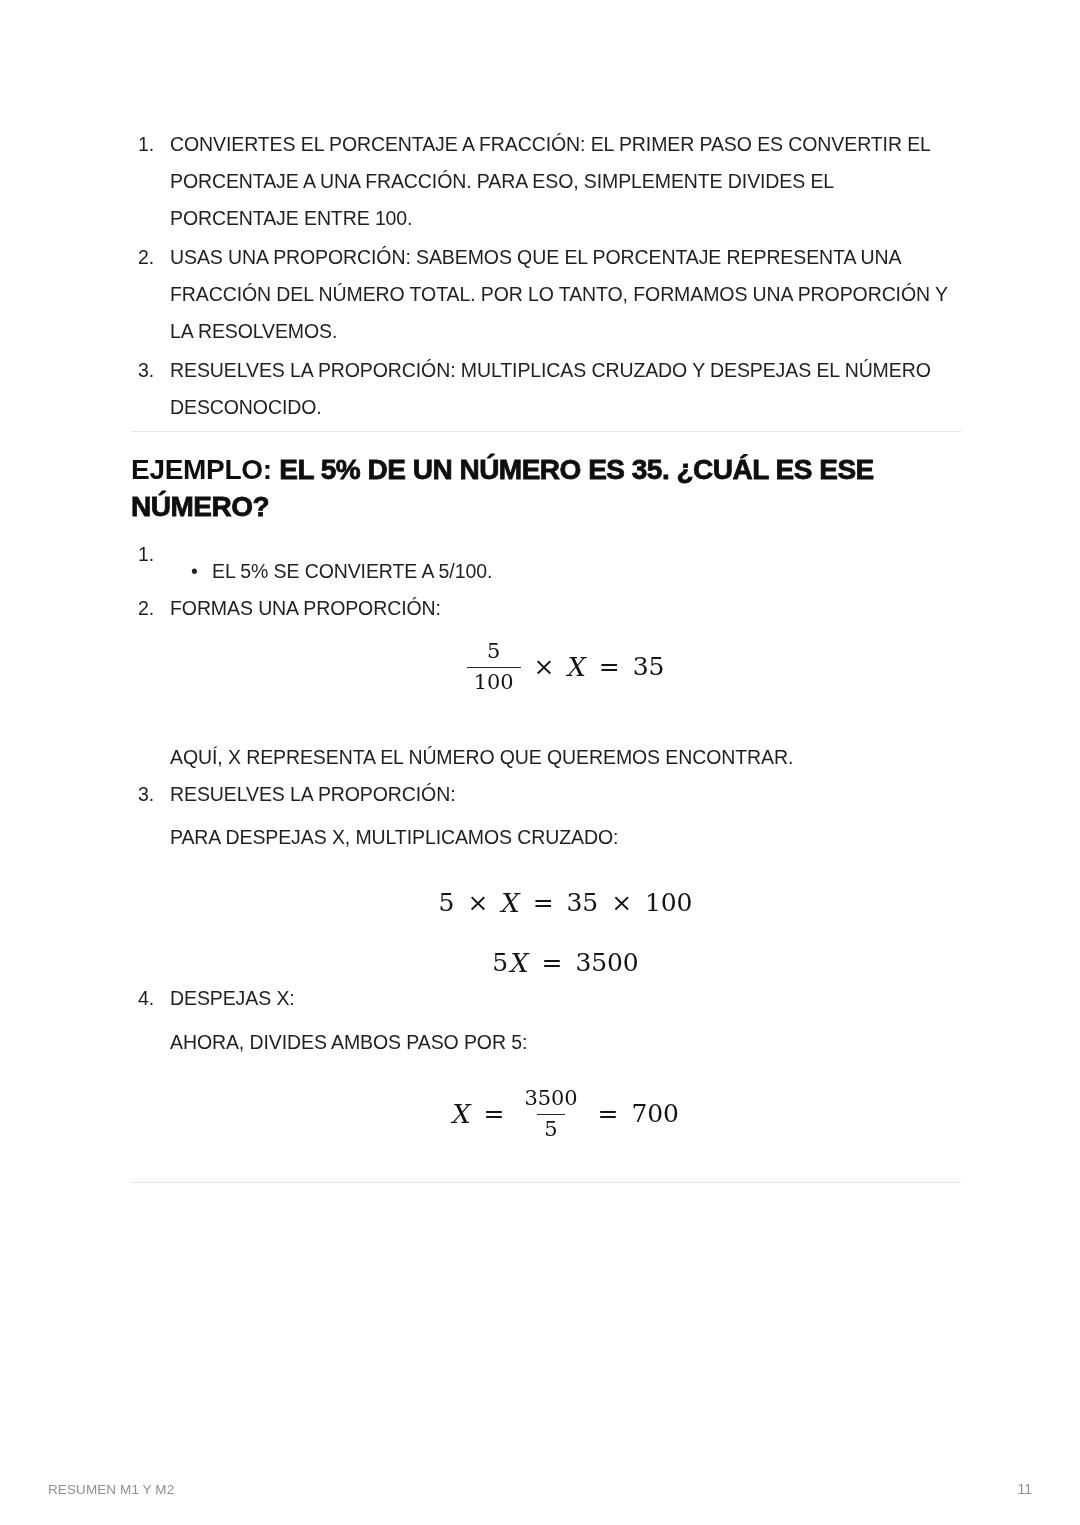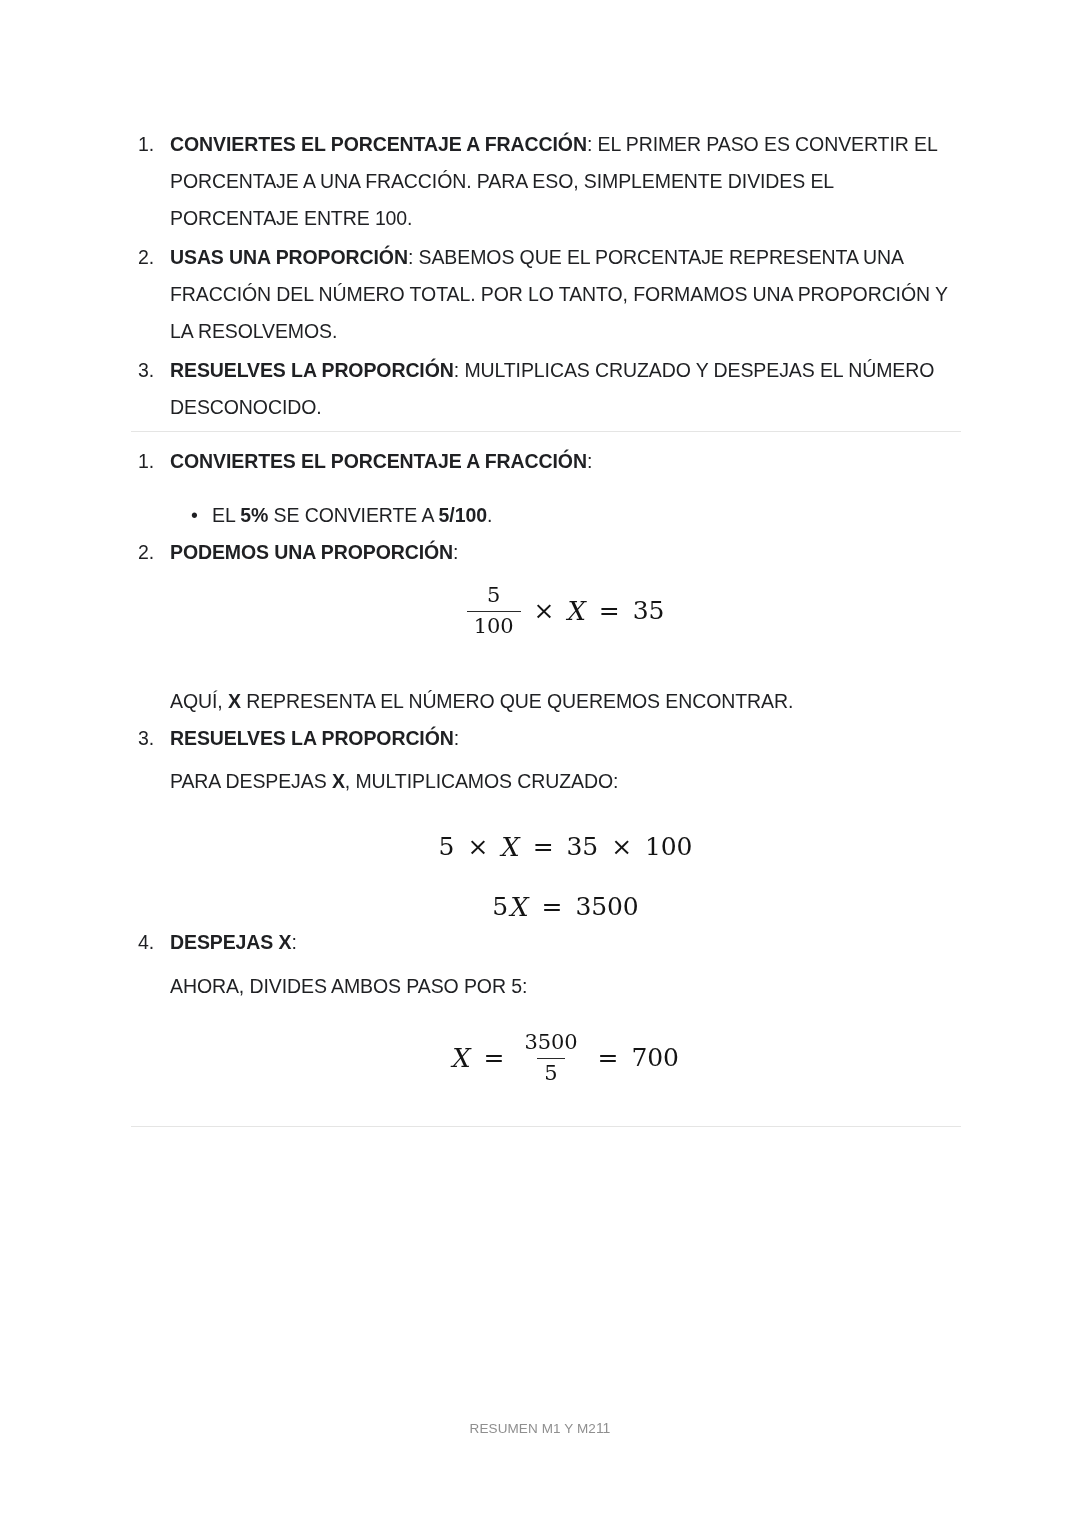--- a/index.html
+++ b/index.html
@@ -18,21 +18,21 @@
   .nlist-intro { margin-top:126px; }
   .nitem { display:flex; }
   .nitem + .nitem { margin-top:2px; }
   .nmarker {
     flex:none; width:39px; padding-left:7px;
     font-size:19.5px; line-height:37px; color:#1f2023;
   }
   .nbody {
     flex:1; font-size:19.5px; line-height:37px; letter-spacing:-0.1px;
   }
-  b, .seg-b { font-weight:700; }
+  b, .seg-b { font-weight:400; }
   
   .divider { border:none; border-top:1.5px solid #e5e5e4; width:830px; }
   .divider-top { margin-top:5px; }
   .divider-bottom { margin-top:40px; }
   
   .heading {
     margin-top:19px; width:805px;
     font-size:28px; line-height:37px; color:#0e0e10;
     font-weight:700; letter-spacing:-0.3px;
   }
@@ -75,22 +75,22 @@
   .frac { display:inline-flex; flex-direction:column; align-items:center; }
   .frac .fnum {
     font-size:21px; line-height:25px; padding:0 7px 3px 7px; text-align:center;
   }
   .frac .fden {
     font-size:21px; line-height:25px; padding:2px 7px 0 7px; text-align:center;
     border-top:1.5px solid #2a2a2a;
   }
   
   .footer {
-    position:absolute; left:48px; right:48px; top:1420px;
-    display:flex; justify-content:center; align-items:baseline;
+    position:absolute; left:48px; right:48px; top:1481px;
+    display:flex; justify-content:space-between; align-items:baseline;
     color:#8f8f8f;
   }
   .footer .f-title { font-size:13.5px; letter-spacing:0.1px; }
   .footer .f-page  { font-size:14px; }
 </style>
 </head>
 <body>
 
 <div class="content">
 
@@ -104,38 +104,38 @@
       <span class="nbody"><b>USAS UNA PROPORCIÓN</b><span>: SABEMOS QUE EL PORCENTAJE REPRESENTA UNA FRACCIÓN DEL NÚMERO TOTAL. POR LO TANTO, FORMAMOS UNA PROPORCIÓN Y LA RESOLVEMOS.</span></span>
     </li>
     <li class="nitem">
       <span class="nmarker">3.</span>
       <span class="nbody"><b>RESUELVES LA PROPORCIÓN</b><span>: MULTIPLICAS CRUZADO Y DESPEJAS EL NÚMERO DESCONOCIDO.</span></span>
     </li>
   </ol>
 
   <hr class="divider divider-top">
 
+  <h2 class="heading"><span class="h-prefix">EJEMPLO: </span><span class="h-strong">EL 5% DE UN NÚMERO ES 35. ¿CUÁL ES ESE NÚMERO?</span></h2>
 
   <ol class="nlist nlist-steps">
 
     <li class="nitem step">
       <span class="nmarker">1.</span>
       <span class="nbody">
-        <span class="step-label"><b>CONVIERTES EL PORCENTAJE A FRACCIÓN</b><span>:</span></span>
         <span class="bullet-row">
           <span class="bdot">•</span>
           <span class="btext"><span>EL </span><span class="seg-b">5%</span><span> SE CONVIERTE A </span><span class="seg-b">5/100</span><span>.</span></span>
         </span>
       </span>
     </li>
 
     <li class="nitem step step-m9">
       <span class="nmarker">2.</span>
       <span class="nbody">
-        <span class="step-label"><b>PODEMOS UNA PROPORCIÓN</b><span>:</span></span>
+        <span class="step-label"><b>FORMAS UNA PROPORCIÓN</b><span>:</span></span>
 
         <div class="equation eq1">
           <span class="frac">
             <span class="fnum">5</span>
             <span class="fden">100</span>
           </span>
           <span class="mtok">×</span>
           <span class="mvar">X</span>
           <span class="mtok">=</span>
           <span class="mtok">35</span>

